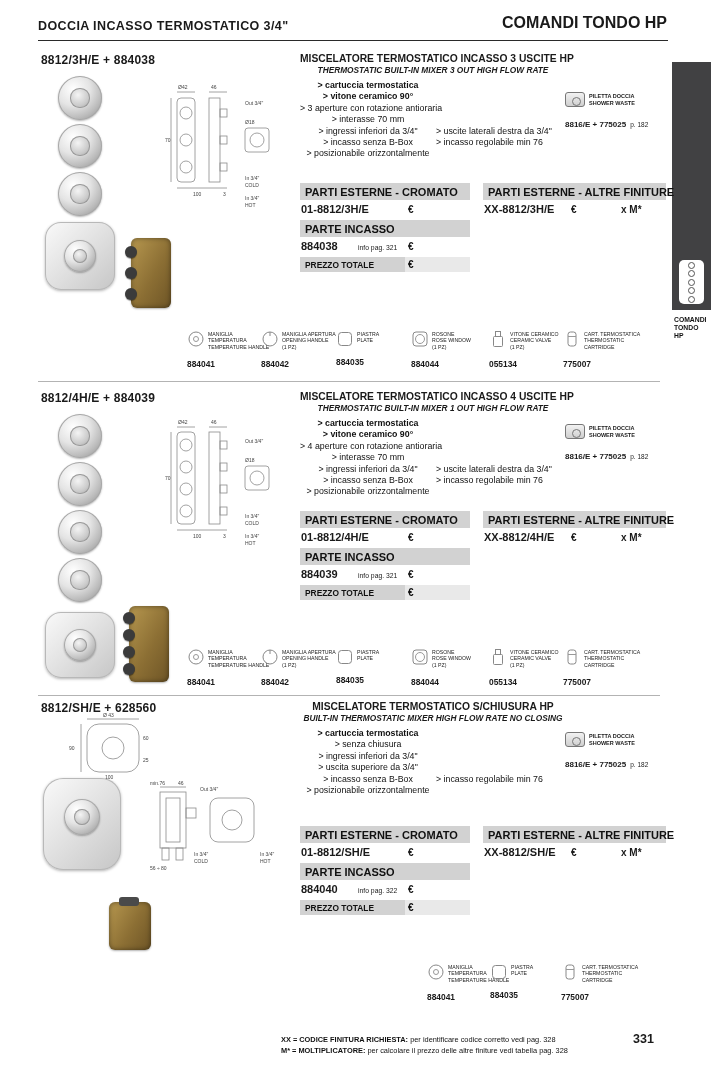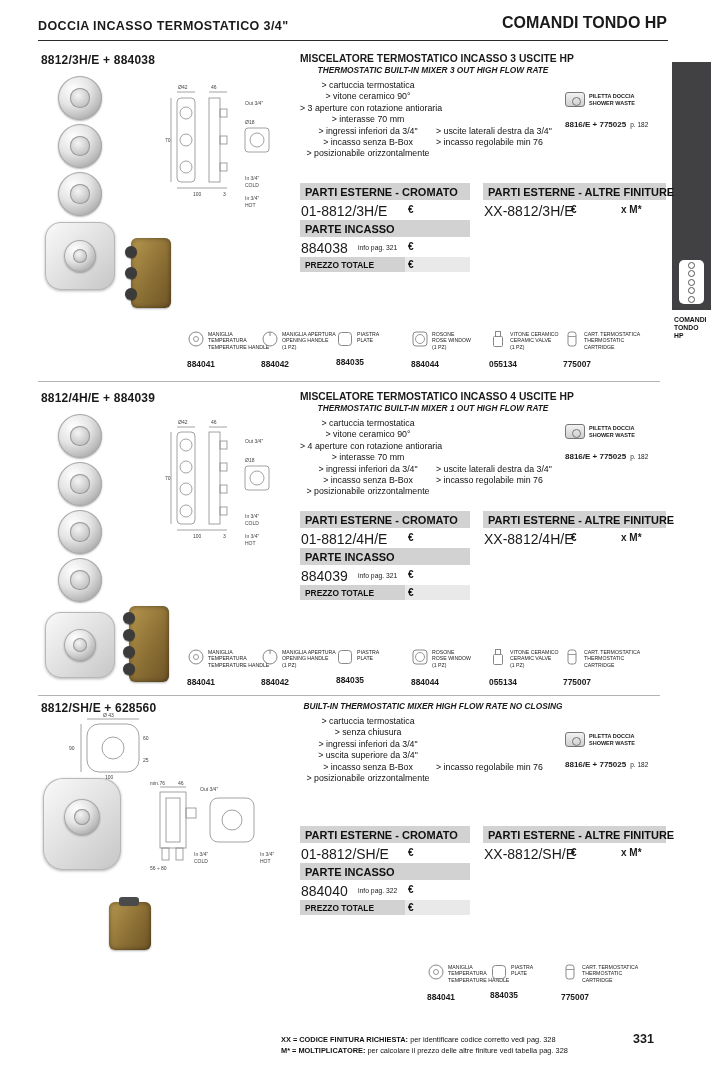--- a/index.html
+++ b/index.html
@@ -20,41 +20,41 @@
 
   .prod-code { position:absolute; left:38px; top:3px; font-size:12px; font-weight:bold; letter-spacing:.2px; }
 
   .desc { position:absolute; left:297px; top:3px; width:266px;text-align:center; }
   .desc-title { font-size:10.3px; font-weight:bold; line-height:12px; white-space:nowrap; }
   .desc-sub { font-size:8.3px; font-weight:bold; font-style:italic; line-height:10px; }
   .features { margin-top:5px; }
   .frow { display:flex; font-size:8.8px; line-height:11.4px; color:#111; }
   .fleft { width:136px; flex:none; white-space:nowrap; }
   .fright { white-space:nowrap; }
-  .fbold { font-weight:normal; }
+  .fbold { font-weight:bold; }
 
   
   .sw { position:absolute; left:562px; display:flex; gap:4px; align-items:flex-start; }
   .sw-icon { width:20px; height:15px; border:1px solid #777; border-radius:3px; flex:none;
              background:linear-gradient(#f2f2f2,#cfcfcf); position:relative; }
   .sw-icon::after { content:""; position:absolute; left:6px; top:4px; width:7px; height:7px; border:1px solid #777; border-radius:50%; }
   .sw-lines { font-size:5.5px; font-weight:bold; line-height:6.6px; padding-top:1px; }
   .sw-lines span { display:block; }
   .sw-code-line { position:absolute; left:562px; font-size:8px; font-weight:bold; white-space:nowrap; }
   .sw-page { font-weight:normal; font-size:6.5px; margin-left:4px; }
 
   
   .price { position:absolute; left:297px; width:366px; }
   .pcol { position:absolute; top:0; }
   .pcol-left { left:0; width:170px; }
   .pcol-right { left:183px; width:183px; }
   .bar { background:#d2d2d2; color:#111; font-size:11px; font-weight:bold; padding:3px 5px 2px 5px; margin-bottom:2px; white-space:nowrap; }
   .bar-total { position:relative; background:linear-gradient(to right,#d2d2d2 105px,#e9e9e9 105px); color:#111; font-size:8.4px; font-weight:bold; padding:3px 5px 2px 5px; }
   .vrow { position:relative; height:16px; margin-bottom:2px; }
-  .pcode { position:absolute; left:1px; top:1px; font-size:14px; font-weight:normal; white-space:nowrap; }
+  .pcode { position:absolute; left:1px; top:1px; font-size:11px; font-weight:bold; white-space:nowrap; }
   .euro { position:absolute; left:108px; top:2px; font-size:10px; font-weight:bold; }
   .pcol-right .euro { left:88px; }
   .euro-total { position:absolute; left:108px; top:2px; font-size:10px; font-weight:bold; }
   .info { position:absolute; left:58px; top:5px; font-size:6.8px; font-weight:normal; white-space:nowrap; }
   .mult { position:absolute; left:138px; top:2px; font-size:10px; font-weight:bold; white-space:nowrap; }
 
   
   .acc { position:absolute; width:76px; }
   .acc-top { display:flex; gap:3px; align-items:flex-start; }
   .acc-icon { width:18px; height:18px; flex:none; }
@@ -566,20 +566,21 @@
       <text x="46" y="85">COLD</text>
       <text x="112" y="78">In 3/4"</text>
       <text x="112" y="85">HOT</text>
     </svg>
     <div class="brass" style="left:106px;top:204px;width:42px;height:48px">
       <div class="cap"></div>
     </div>
   </div>
 
   <div class="desc">
+    <div class="desc-title">MISCELATORE TERMOSTATICO S/CHIUSURA HP</div>
     <div class="desc-sub">BUILT-IN THERMOSTATIC MIXER HIGH FLOW RATE NO CLOSING</div>
     <div class="features">
       <div class="frow">
           <span class="fleft fbold">&gt; cartuccia termostatica</span>
         </div>
       <div class="frow">
           <span class="fleft">&gt; senza chiusura</span>
         </div>
       <div class="frow">
           <span class="fleft">&gt; ingressi inferiori da 3/4"</span>

